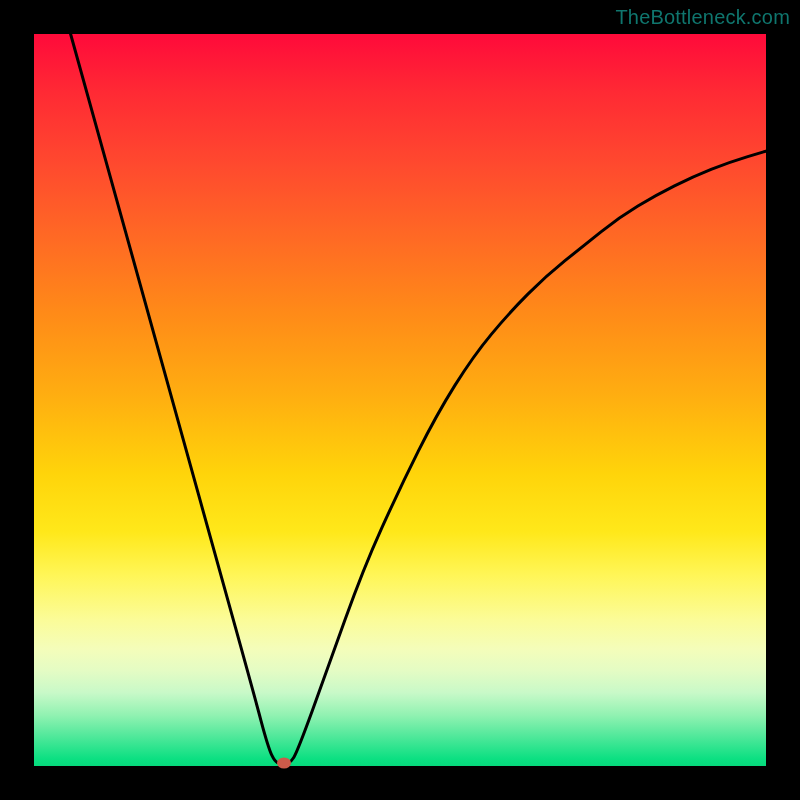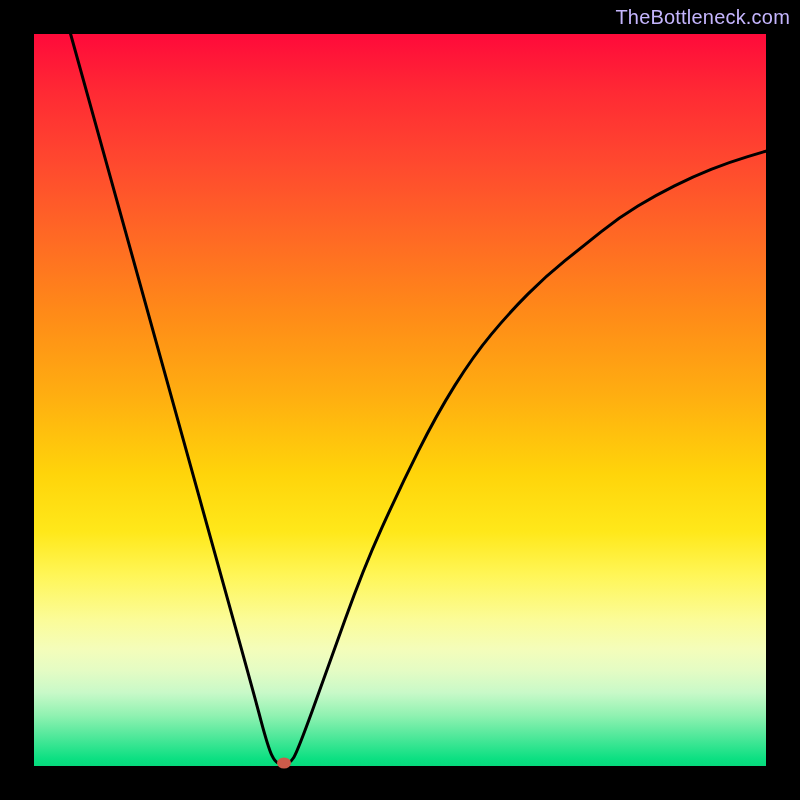--- a/index.html
+++ b/index.html
@@ -40,21 +40,21 @@
       #92f2b2 93%,
       #4fe89a 96%,
       #0ce082 99%,
       #06da7c 100%
     );
   }
   .watermark {
     position: absolute;
     top: 6px;
     right: 10px;
-    color: #c4b5fd;
+    color: #0f766e;
     font-size: 20px;
     font-weight: 500;
     letter-spacing: 0.2px;
     user-select: none;
   }
   svg.curve {
     position: absolute;
     left: 0;
     top: 0;
     width: 732px;

